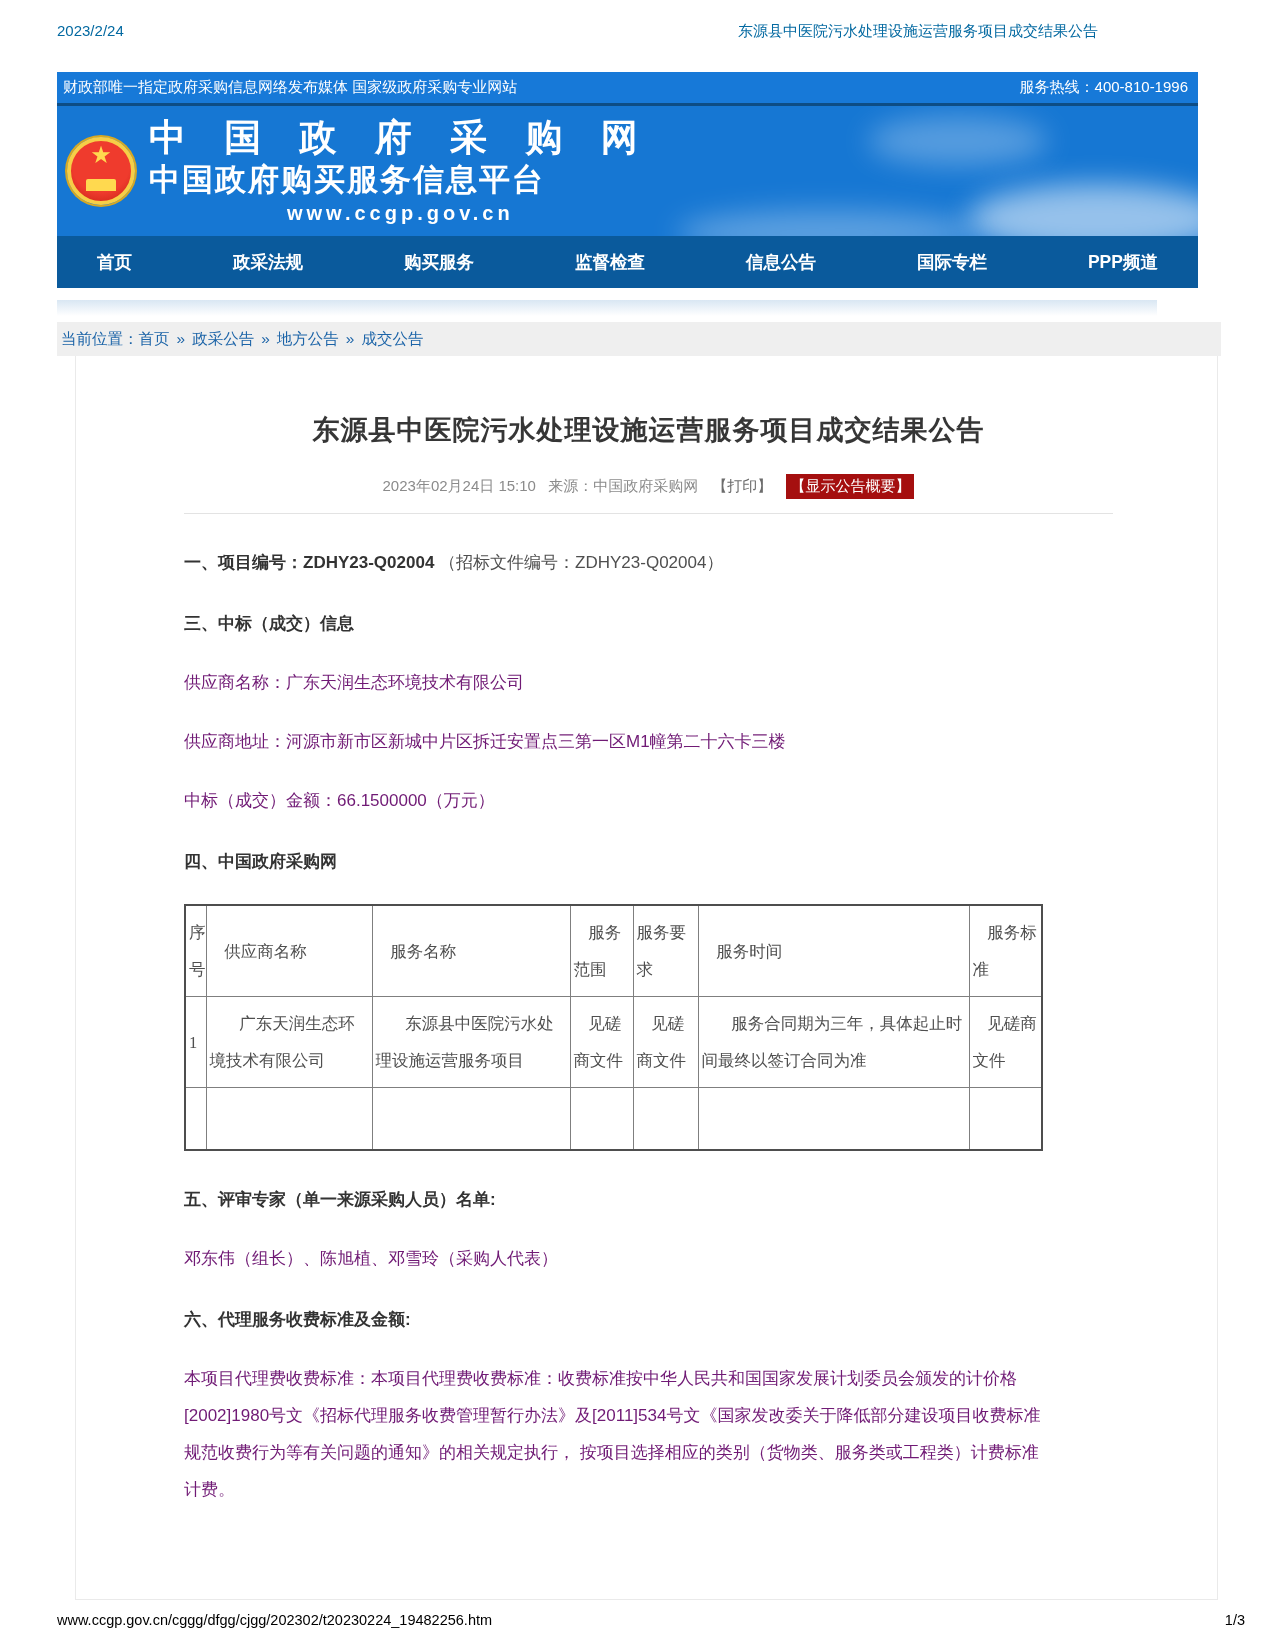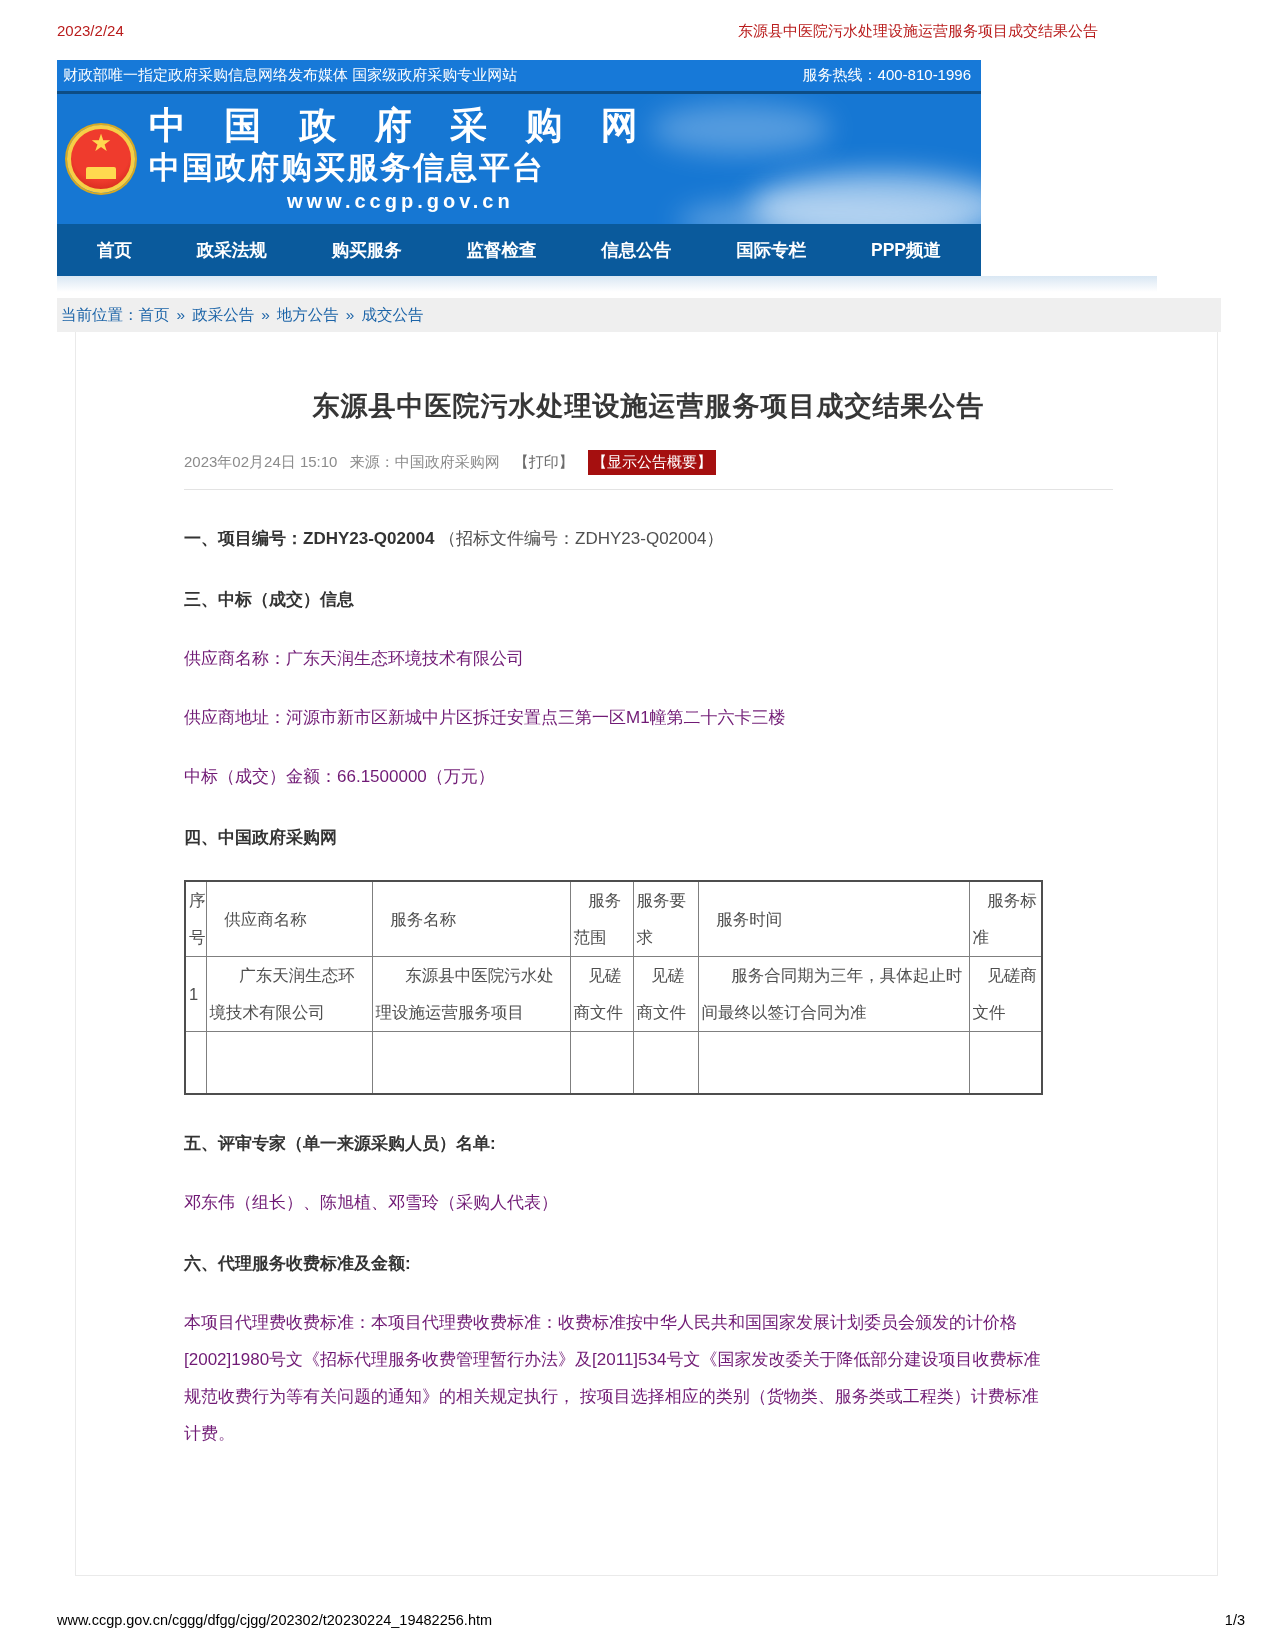--- a/index.html
+++ b/index.html
@@ -6,31 +6,31 @@
   html,body { width:1275px; background:#fff; }
   body {
     height:1652px; overflow:hidden; position:relative;
     font-family:"Liberation Sans","DejaVu Sans",sans-serif;
     color:#444;
   }
 
   
   .print-header {
     display:flex; justify-content:space-between; align-items:flex-start;
-    padding:22px 57px 0 57px; height:60px; color:#b91c1c; font-size:15px;
+    padding:22px 57px 0 57px; height:60px; color:#0369a1; font-size:15px;
   }
   .print-header .ph-title { margin-right:120px; }
   .print-footer {
     position:absolute; left:0; bottom:24px; width:100%;
     display:flex; justify-content:space-between;
     padding:0 30px 0 57px; color:#000; font-size:14.5px;
   }
 
   
-  .site { margin:0 57px; width:924px;border-radius:26px; }
+  .site { margin:12px 57px; width:1141px;border-radius:26px; }
   .topbar {
     background:#1779d8; color:#fff; font-size:15px;
     height:34px; display:flex; align-items:center; justify-content:space-between;
     padding:0 10px 0 6px;
     border-bottom:3px solid #0d4d85;
   }
   .banner {
     position:relative; background:#1677d3; height:130px; overflow:hidden;
     display:flex; align-items:center; padding-left:10px;
   }
@@ -70,41 +70,41 @@
   .article-frame {
     margin-left:75px; width:1143px; min-height:1244px;
     border:1px solid #eaeaea; border-top:none;
   }
   .article-inner { padding:56px 104px 0 108px; }
   .article-title {
     text-align:center; font-size:27px; font-weight:bold; color:#363636;
     letter-spacing:1px;
   }
   .article-meta {
-    margin-top:26px; text-align:left; font-size:15px; color:#8b8b8b;
+    margin-top:26px; text-align:center; font-size:15px; color:#8b8b8b;
     padding-bottom:14px; border-bottom:1px solid #e3e3e3;
   }
   .article-meta .print-link { color:#6c6c6c; text-decoration:none; margin-left:10px; }
   .badge-summary {
     display:inline-block; margin-left:10px; background:#a50f0f; color:#fff;
     padding:3px 4px; font-size:15px; text-decoration:none;
   }
 
   .article-body { width:857px; margin-top:14px; font-size:17px; color:#4a4a4a; }
   .sec-h { font-weight:bold; color:#333; margin-top:37px; line-height:24px; }
   .sec-p { margin-top:35px; line-height:24px; color:#701a75; }
   .sec-p.wrap { line-height:37px; margin-top:28px; }
   .inline-normal { font-weight:normal; color:#4f4f4f; }
 
   
   table.goods {
     margin-top:30px; border-collapse:collapse; table-layout:fixed;
     width:857px; border:2px solid #4e4e4e; font-size:16.5px; color:#4f4f4f;
   }
-  table.goods td { border:1px solid #7f7f7f; vertical-align:middle; padding:0 3px; line-height:37px; word-break:break-all; }
+  table.goods td { border:1px solid #7f7f7f; vertical-align:middle; padding:8px 3px; line-height:37px; word-break:break-all;font-family:Liberation Serif, serif; }
   table.goods tr.hdr td { line-height:37px; }
   td.c-indent { text-indent:1.8em; }
   td.c-small-indent { text-indent:0.9em; }
   tr.empty-row td { height:62px; }
 
   a { cursor:pointer; }
 </style>
 </head>
 <body>
 

